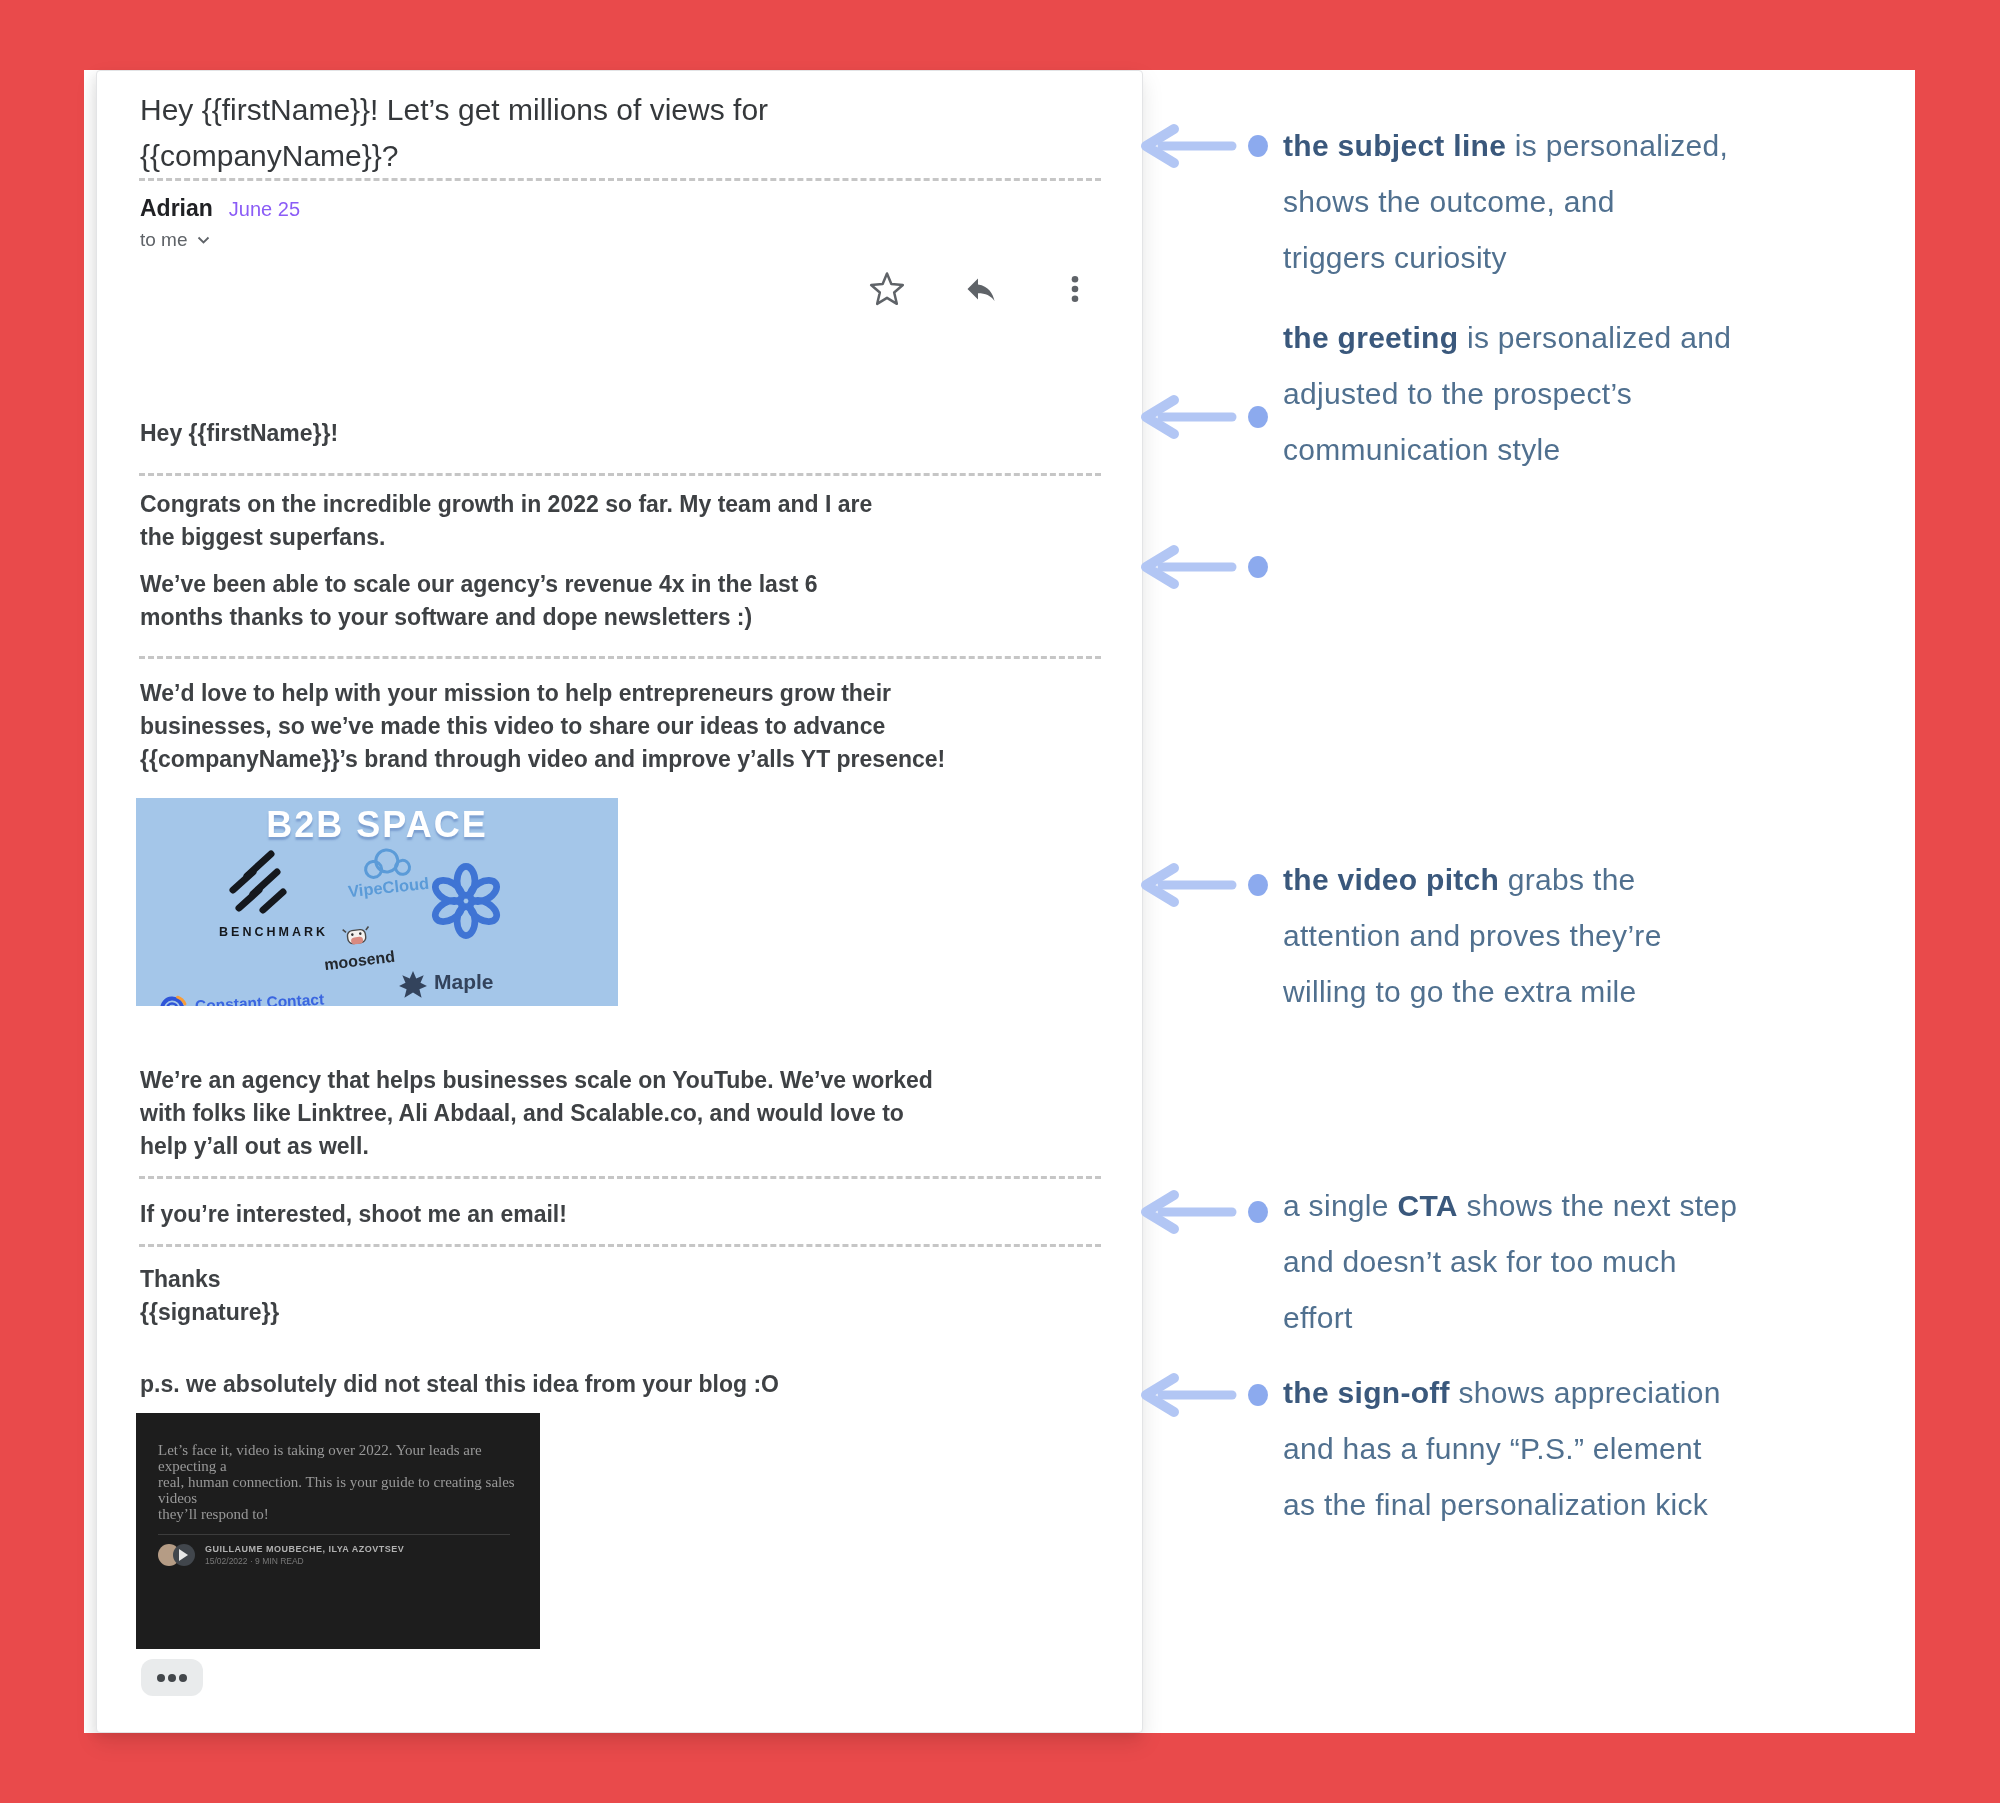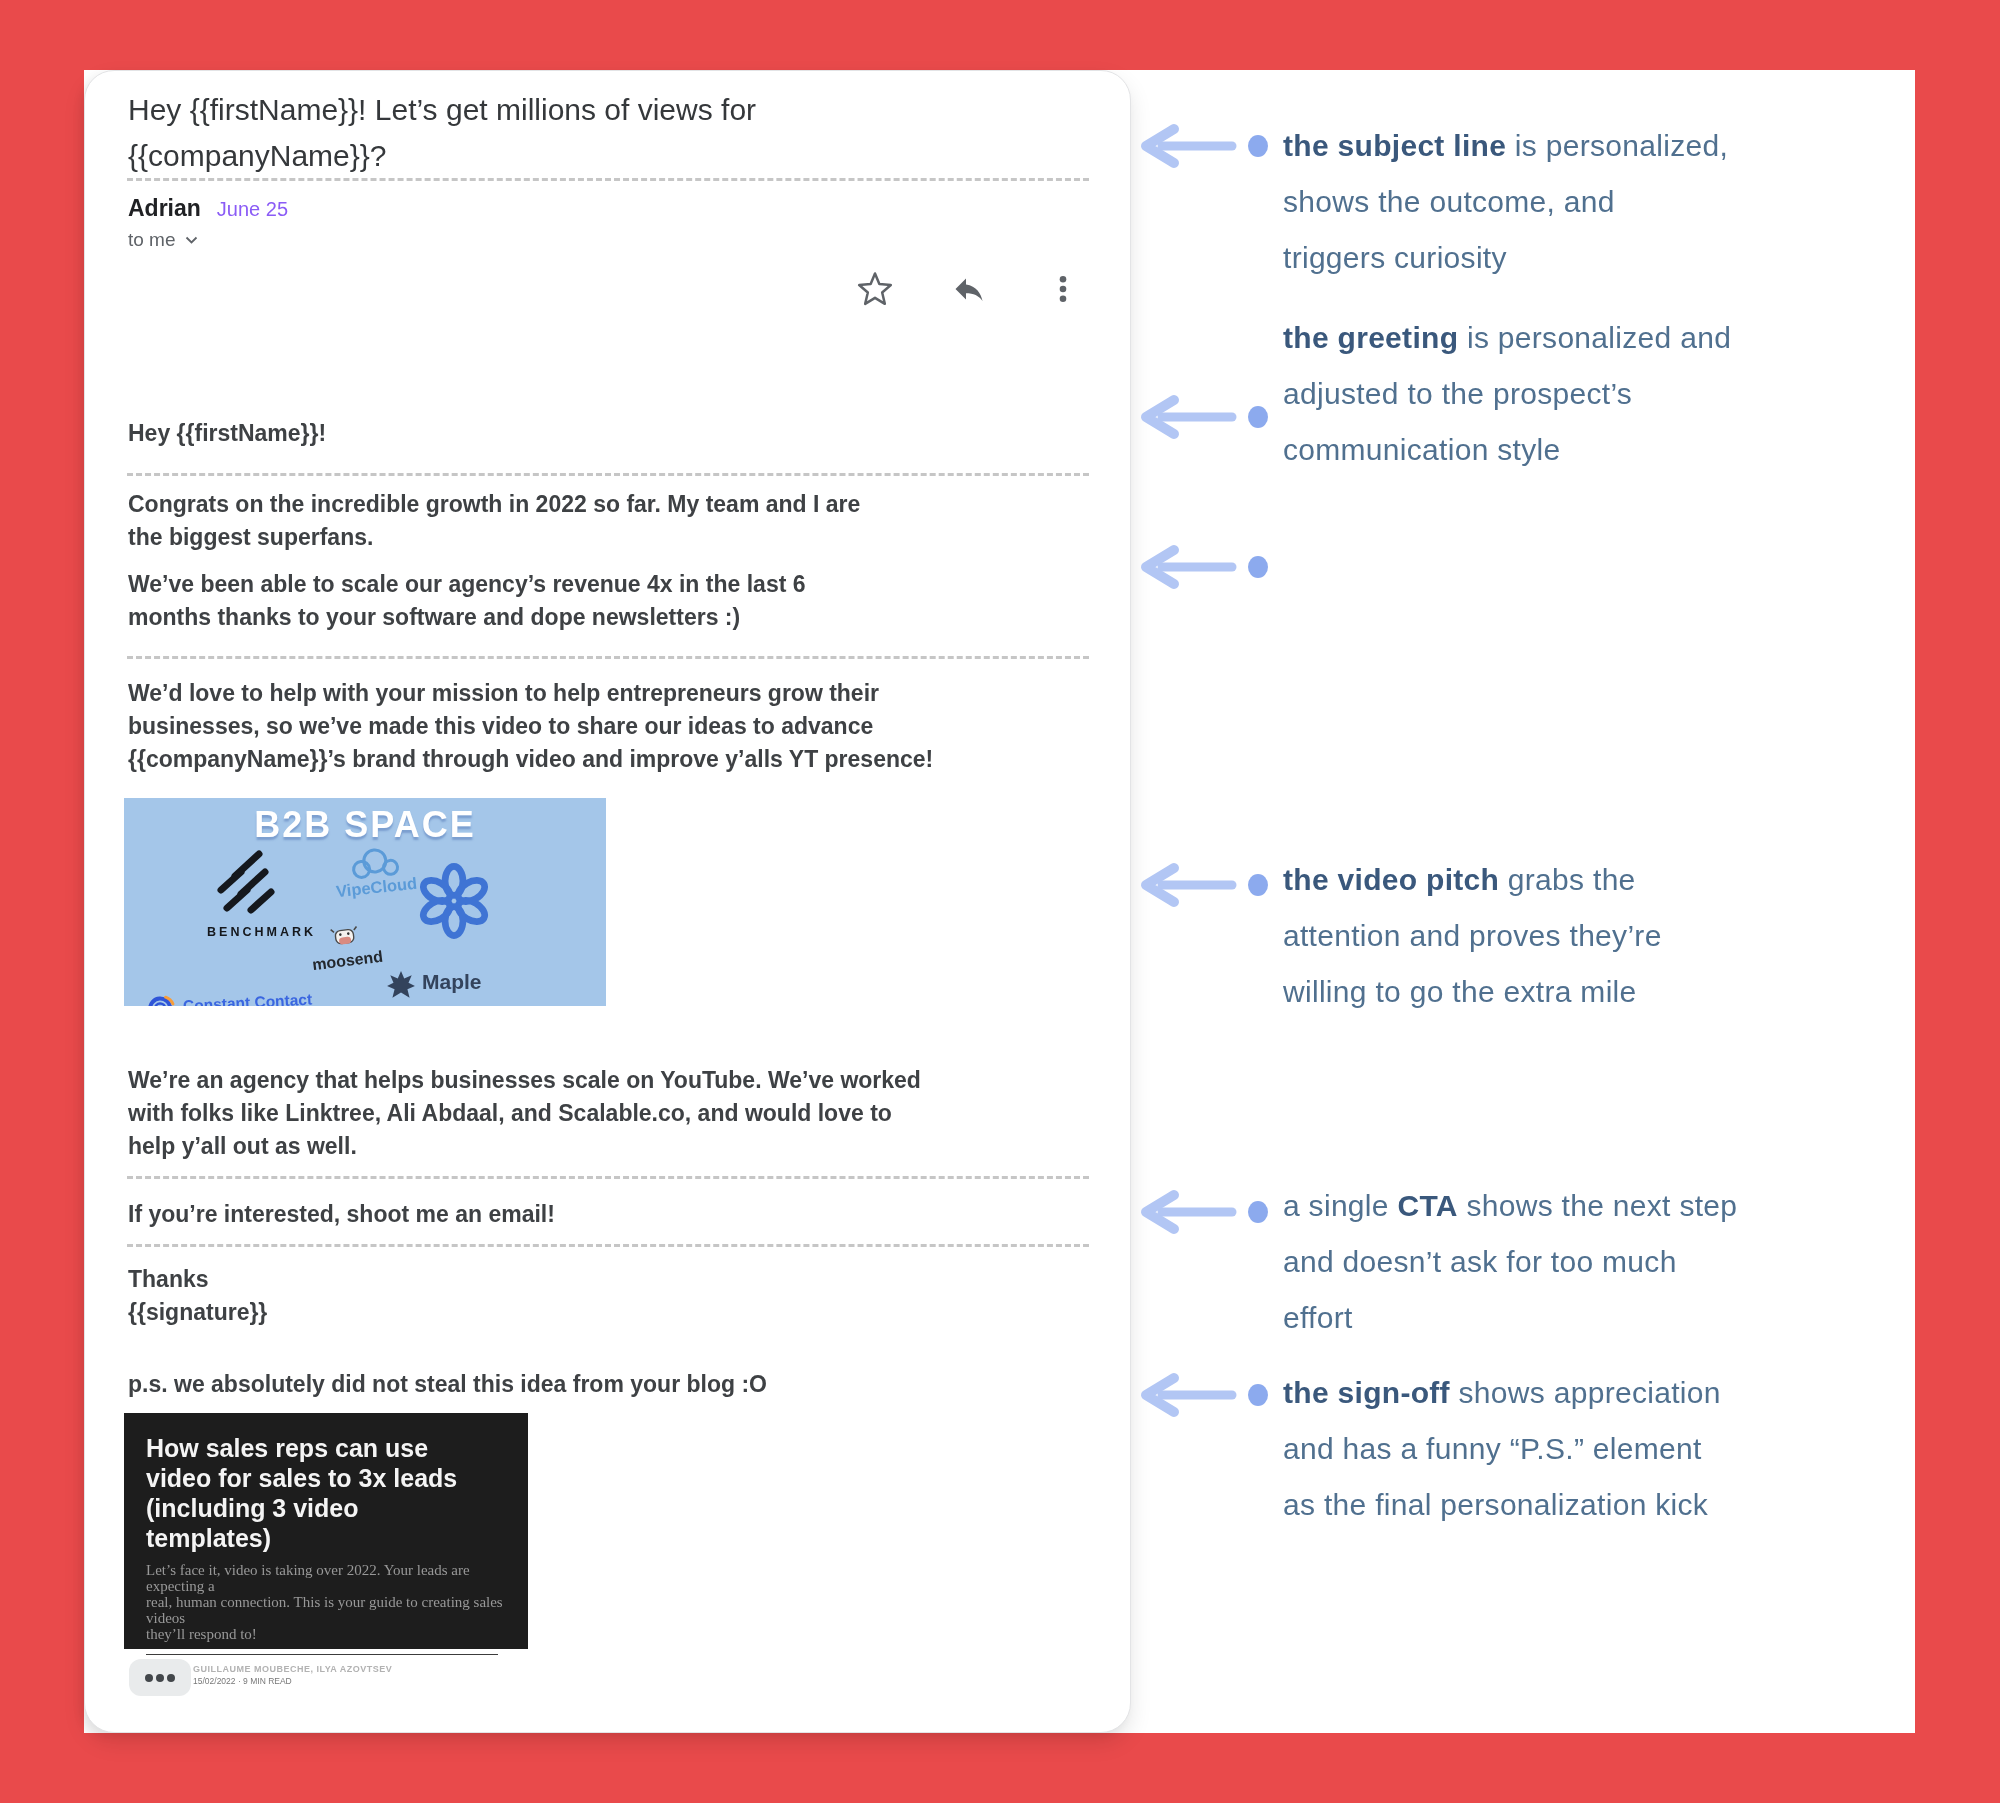--- a/index.html
+++ b/index.html
@@ -2,22 +2,22 @@
 <html><head>
 <meta charset="utf-8">
 <style>
   * { margin:0; padding:0; box-sizing:border-box; }
   html,body { width:2000px; height:1803px; }
   body { background:#e94a4b; position:relative; font-family:"Liberation Sans",sans-serif; overflow:hidden; }
 
   .inner { position:absolute; left:84px; top:70px; width:1831px; height:1663px; background:#ffffff; }
 
   
-  .card { position:absolute; left:0; top:0; width:1047px; height:1663px; background:#ffffff;
-          border:1px solid #e3e4e6; border-radius:30px;
+  .card { position:absolute; left:12px; top:0; width:1047px; height:1663px; background:#ffffff;
+          border:1px solid #e3e4e6; border-radius:4px;
           box-shadow:0 10px 22px rgba(0,0,0,.10), -4px 4px 10px rgba(0,0,0,.05); }
 
   .subject { position:absolute; left:43px; top:16px; font-size:30px; line-height:46px;
              color:#35383b; font-weight:400; white-space:pre-line; }
 
   .dotted { position:absolute; left:42px; right:41px; border-top:3px dashed #c6c6c6; }
   .d1{top:107px} .d2{top:402px} .d3{top:585px} .d4{top:1105px} .d5{top:1173px}
 
   .sender-row { position:absolute; left:43px; top:124px; display:flex; align-items:baseline; }
   .sender-name { font-size:23px; font-weight:700; color:#202124; }
@@ -211,24 +211,20 @@
     <div class="dotted d4"></div>
 
     <div class="body-txt p-cta">If you’re interested, shoot me an email!</div>
     <div class="dotted d5"></div>
 
     <div class="body-txt p-thanks">Thanks
 {{signature}}</div>
     <div class="body-txt p-ps">p.s. we absolutely did not steal this idea from your blog :O</div>
 
     <div class="thumb">
-      <div class="thumb-title">How sales reps can use
-video for sales to 3x leads
-(including 3 video
-templates)</div>
       <div class="thumb-sub">Let’s face it, video is taking over 2022. Your leads are expecting a
 real, human connection. This is your guide to creating sales videos
 they’ll respond to!</div>
       <div class="thumb-div"></div>
       <div class="thumb-footer">
         <span class="ava ava1"></span>
         <span class="ava ava2"></span>
         <span class="thumb-meta">
           <div class="thumb-authors">GUILLAUME MOUBECHE, ILYA AZOVTSEV</div>
           <div class="thumb-date">15/02/2022 · 9 MIN READ</div>

